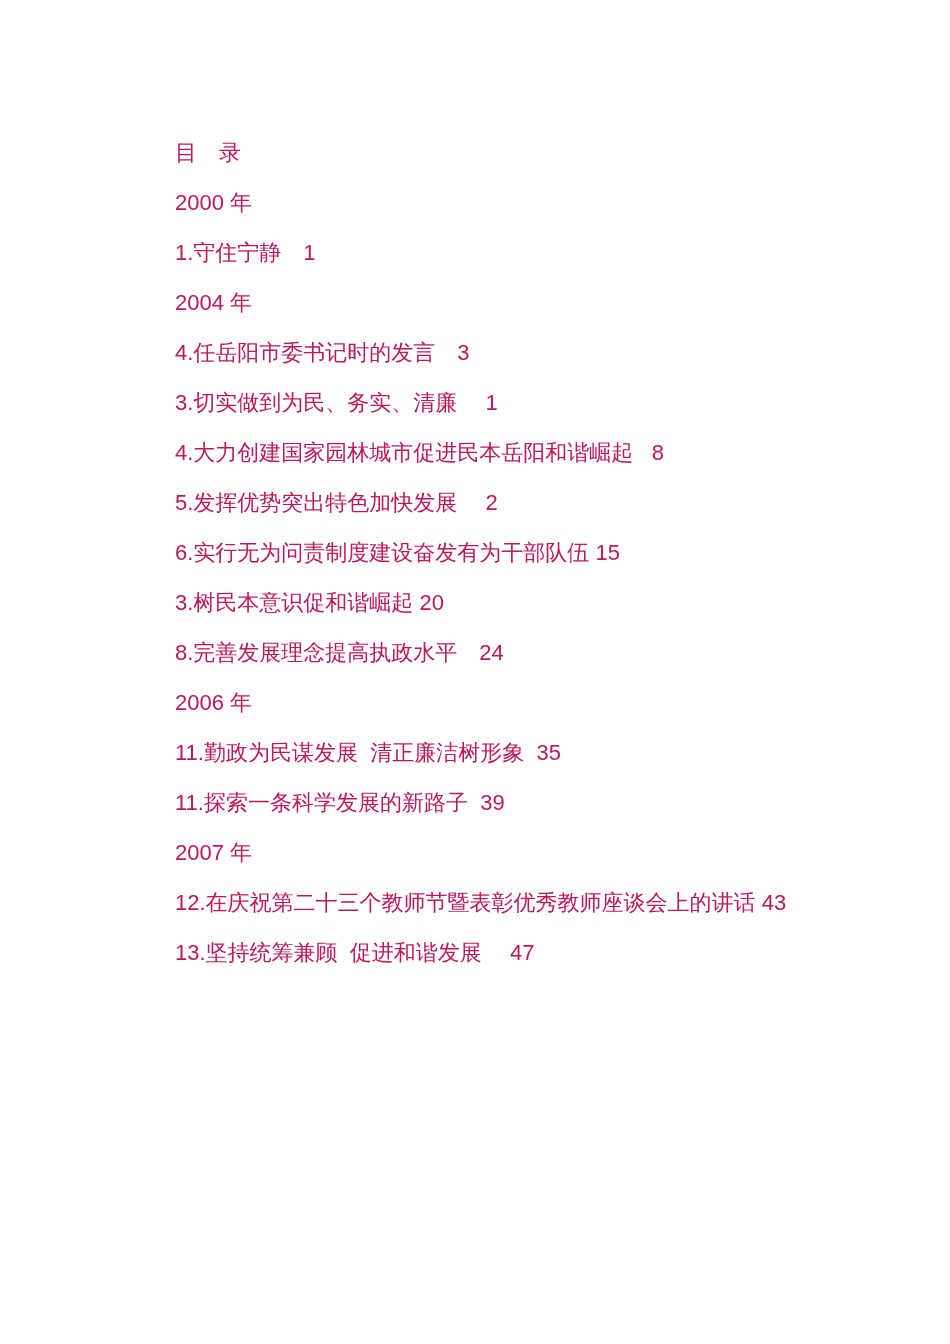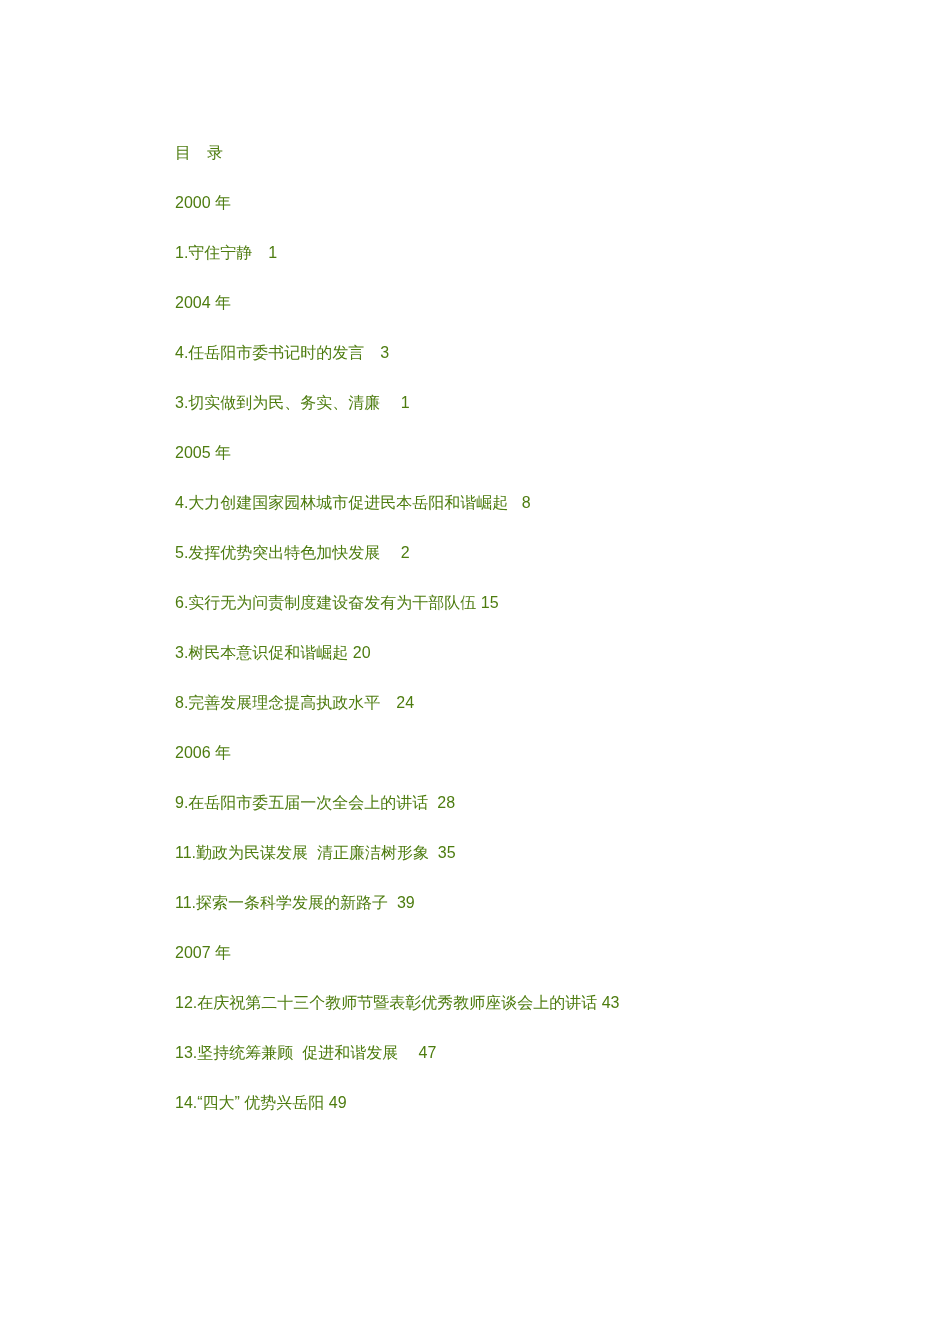--- a/index.html
+++ b/index.html
@@ -16,49 +16,46 @@
     box-sizing: border-box;
     width: 950px;
     height: 1344px;
     padding: 128px 125px 0 125px;
     background: #ffffff;
   }
   .line {
     margin: 0;
     padding: 0;
     font-family: "Liberation Sans", serif;
-    font-size: 16px;
+    font-size: 22px;
     line-height: 50px;
     font-weight: normal;
-    color: #4d7c0f;
+    color: #be185d;
     white-space: pre-wrap;
     text-align: justify;
     text-indent: 50px;
     word-break: normal;
   }
 </style>
 </head>
 <body>
 
 <div class="page">
   <h1 class="line">目　录</h1>
   <div id="toc">
       <p class="line">2000 年</p>
       <p class="line">1.守住宁静　1</p>
       <p class="line">2004 年</p>
       <p class="line">4.任岳阳市委书记时的发言　3</p>
       <p class="line">3.切实做到为民、务实、清廉　 1</p>
-      <p class="line">2005 年</p>
       <p class="line">4.大力创建国家园林城市促进民本岳阳和谐崛起   8</p>
       <p class="line">5.发挥优势突出特色加快发展　 2</p>
       <p class="line">6.实行无为问责制度建设奋发有为干部队伍 15</p>
       <p class="line">3.树民本意识促和谐崛起 20</p>
       <p class="line">8.完善发展理念提高执政水平　24</p>
       <p class="line">2006 年</p>
-      <p class="line">9.在岳阳市委五届一次全会上的讲话  28</p>
       <p class="line">11.勤政为民谋发展  清正廉洁树形象  35</p>
       <p class="line">11.探索一条科学发展的新路子  39</p>
       <p class="line">2007 年</p>
       <p class="line">12.在庆祝第二十三个教师节暨表彰优秀教师座谈会上的讲话 43</p>
       <p class="line">13.坚持统筹兼顾  促进和谐发展　 47</p>
-      <p class="line">14.“四大” 优势兴岳阳 49</p>
     </div>
 </div>
 
 </body></html>

